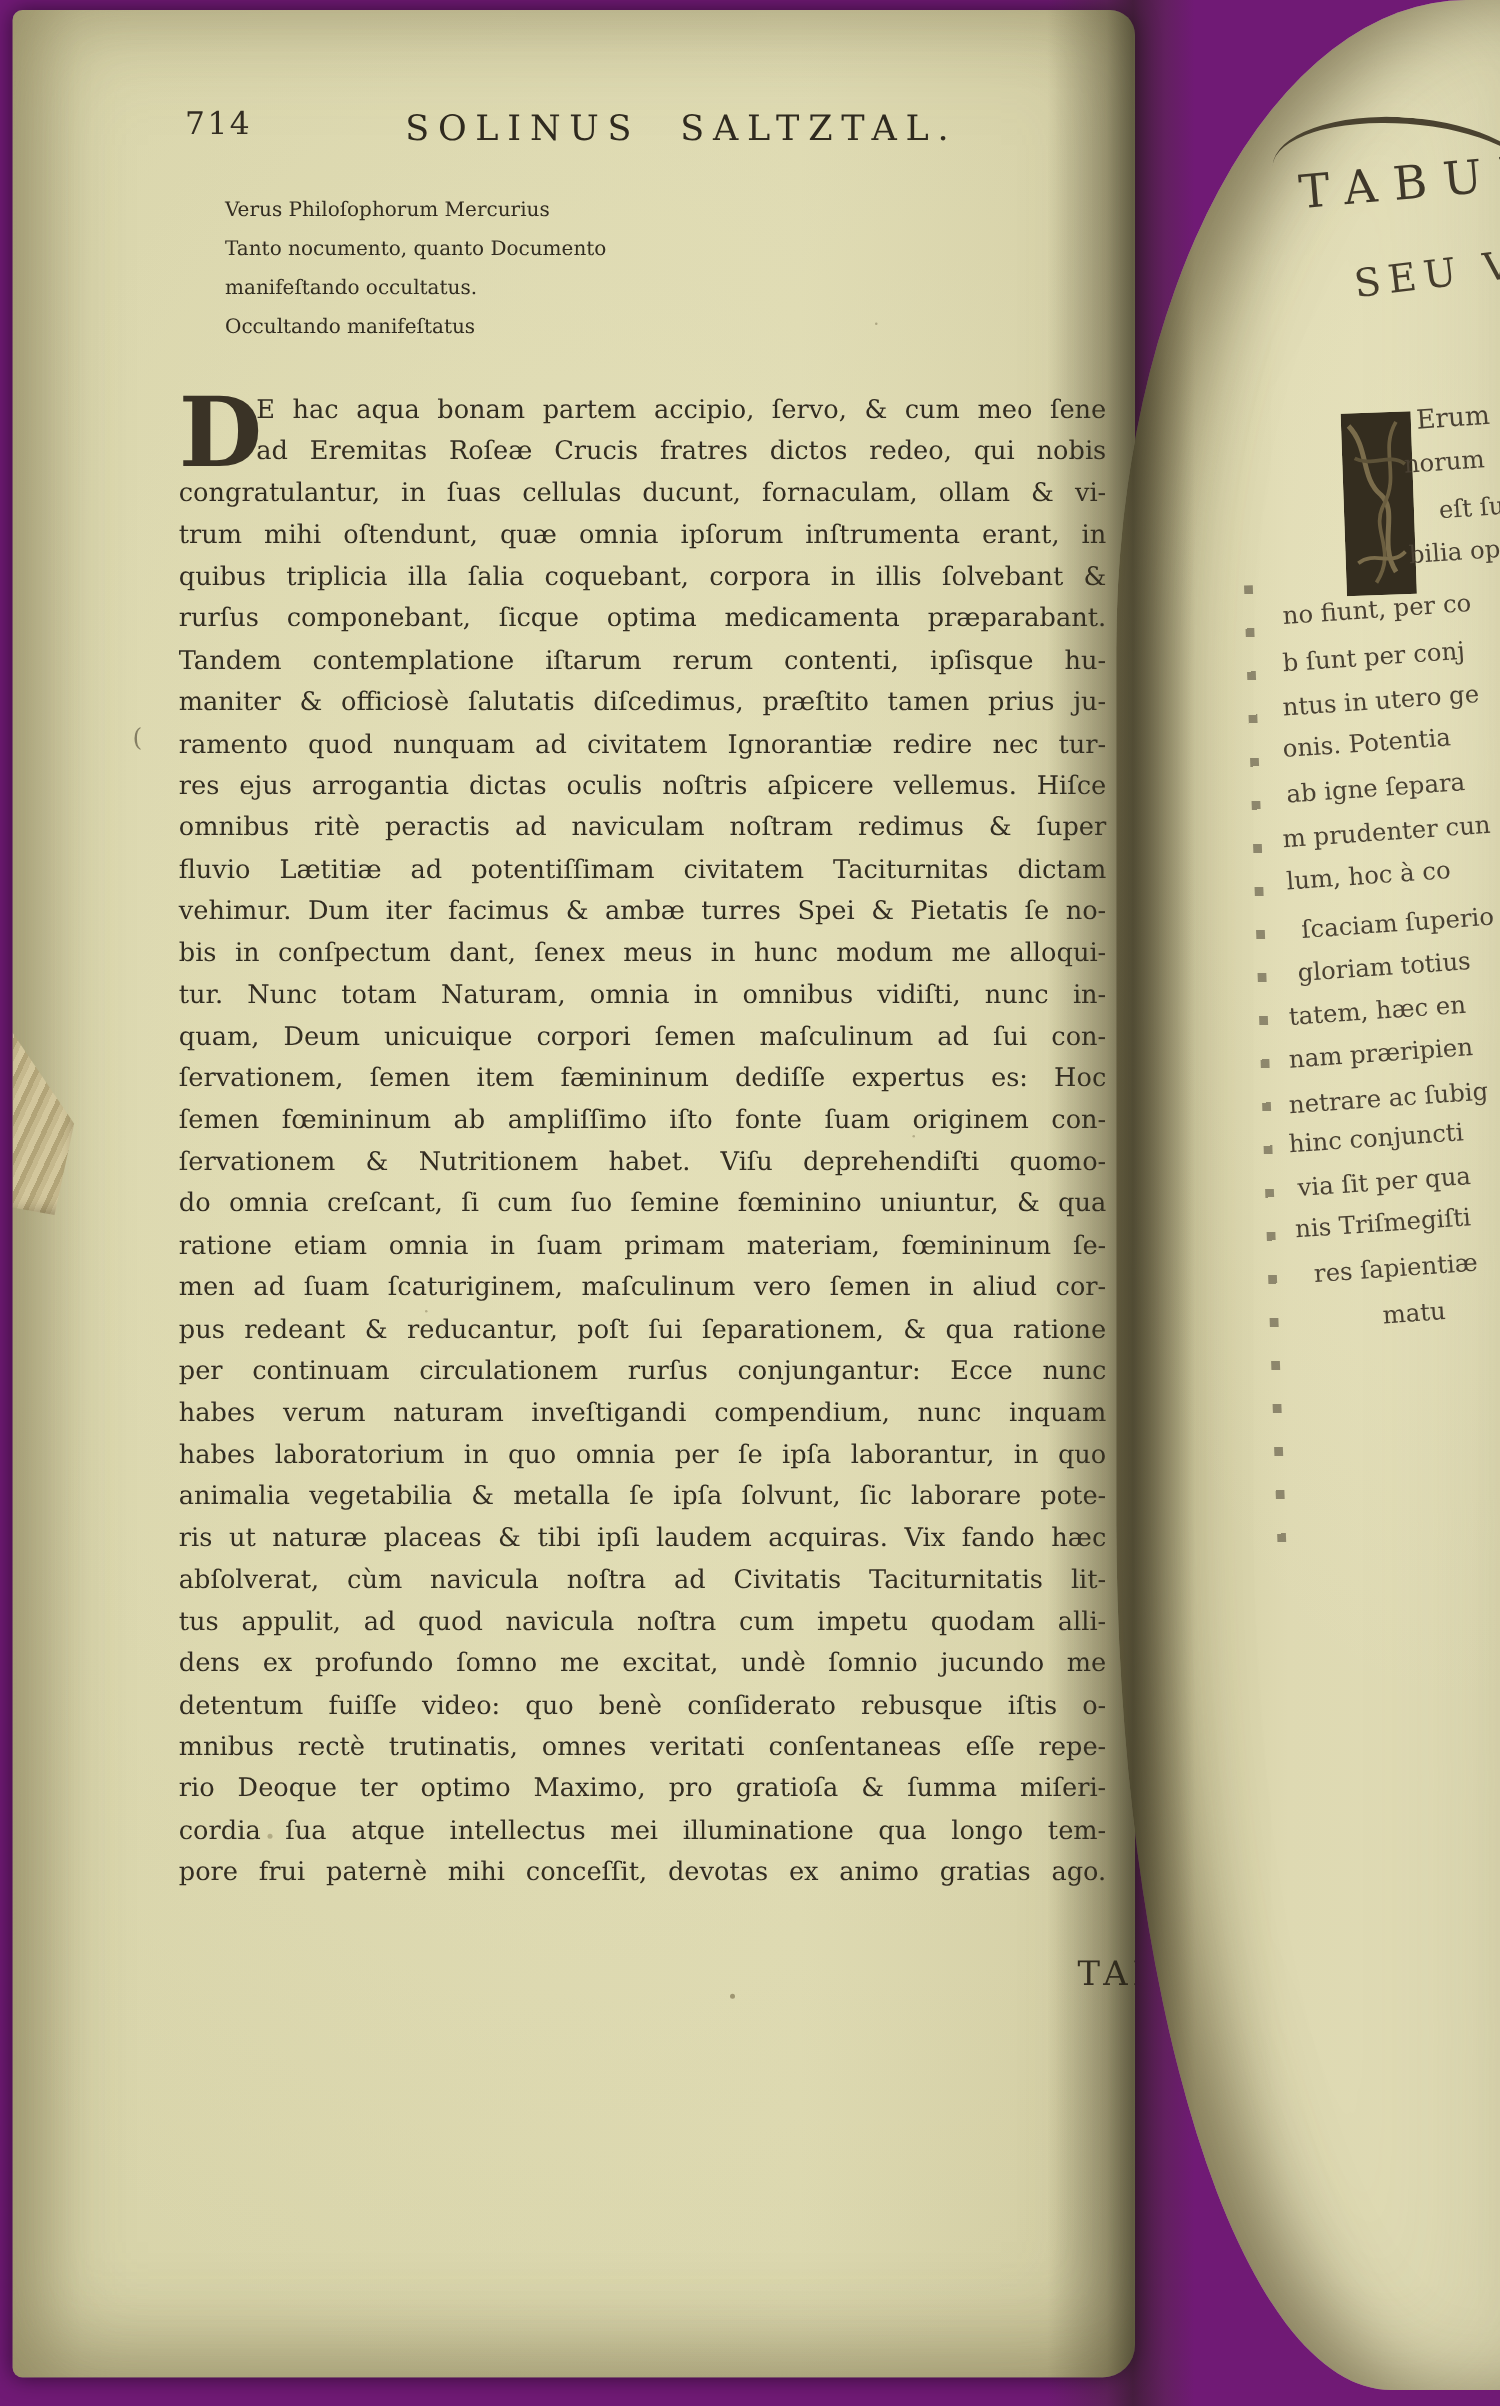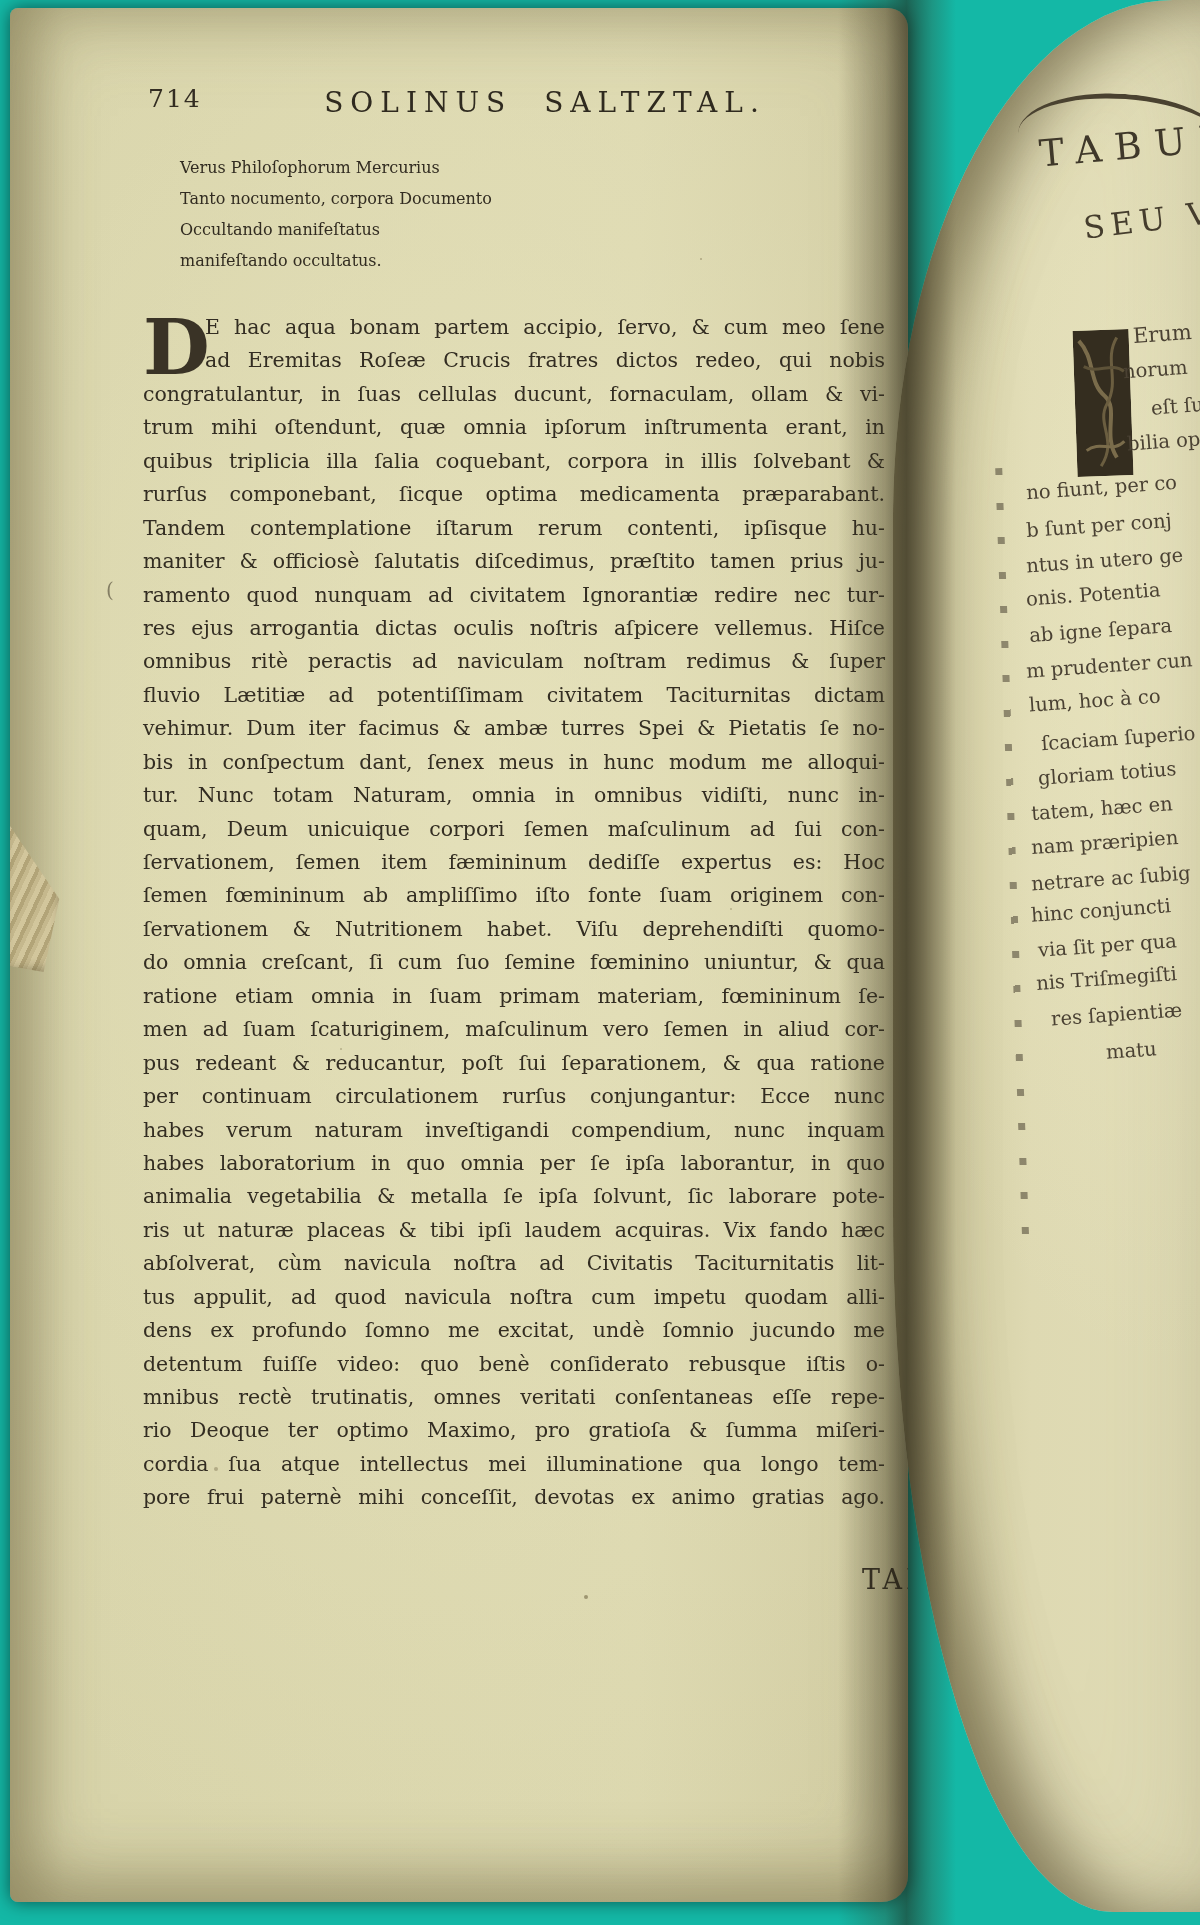--- a/index.html
+++ b/index.html
@@ -1,16 +1,16 @@
 <!DOCTYPE html>
 <html><head>
 <meta charset="utf-8">
 <style>
   html,body{margin:0;padding:0;background:#20301b;}
-  .shot{position:relative;width:1200px;height:1925px;background:#14b8a6;overflow:hidden;
+  .shot{position:relative;width:1200px;height:1925px;background:#701a75;overflow:hidden;
         font-family:"DejaVu Serif", serif;color:#2e2a20;}
   
   .page-left{position:absolute;left:10px;top:8px;width:898px;height:1894px;
     background:
       radial-gradient(ellipse 120% 90% at 55% 40%, rgba(236,232,196,.55), rgba(0,0,0,0) 70%),
       linear-gradient(90deg,#ccc79d 0%, #d8d4aa 6%, #dbd7ae 70%, #d3cea4 92%, #c6c096 100%),
       #d9d5ab;
     border-radius:8px 20px 26px 8px;
     box-shadow:inset 0 0 90px rgba(120,110,68,.35), inset 28px 0 60px rgba(105,98,60,.28),
                inset 0 -30px 60px rgba(110,102,62,.25), 0 0 18px rgba(0,0,0,.55);
@@ -74,23 +74,23 @@
   <div class="page-left">
 
     <div class="pagenum">714</div>
 
     <div class="header-block">
       <span class="running-header">SOLINUS SALTZTAL.</span>
     </div>
 
     <div class="subtitles">
       <div>Verus Philoſophorum Mercurius</div>
-      <div>Tanto nocumento, corpora Documento</div>
+      <div>Tanto nocumento, quanto Documento</div>
+      <div>manifeſtando occultatus.</div>
       <div>Occultando manifeſtatus</div>
-      <div>manifeſtando occultatus.</div>
     </div>
 
     <span class="margin-mark">(</span>
 
     <div class="body-block">
       <div class="dc-wrap">
         <span class="drop-cap">D</span>
         <div class="bline">E hac aqua bonam partem accipio, ſervo, &amp; cum meo ſene</div>
         <div class="bline">ad Eremitas Roſeæ Crucis fratres dictos redeo, qui nobis</div>
       </div>

